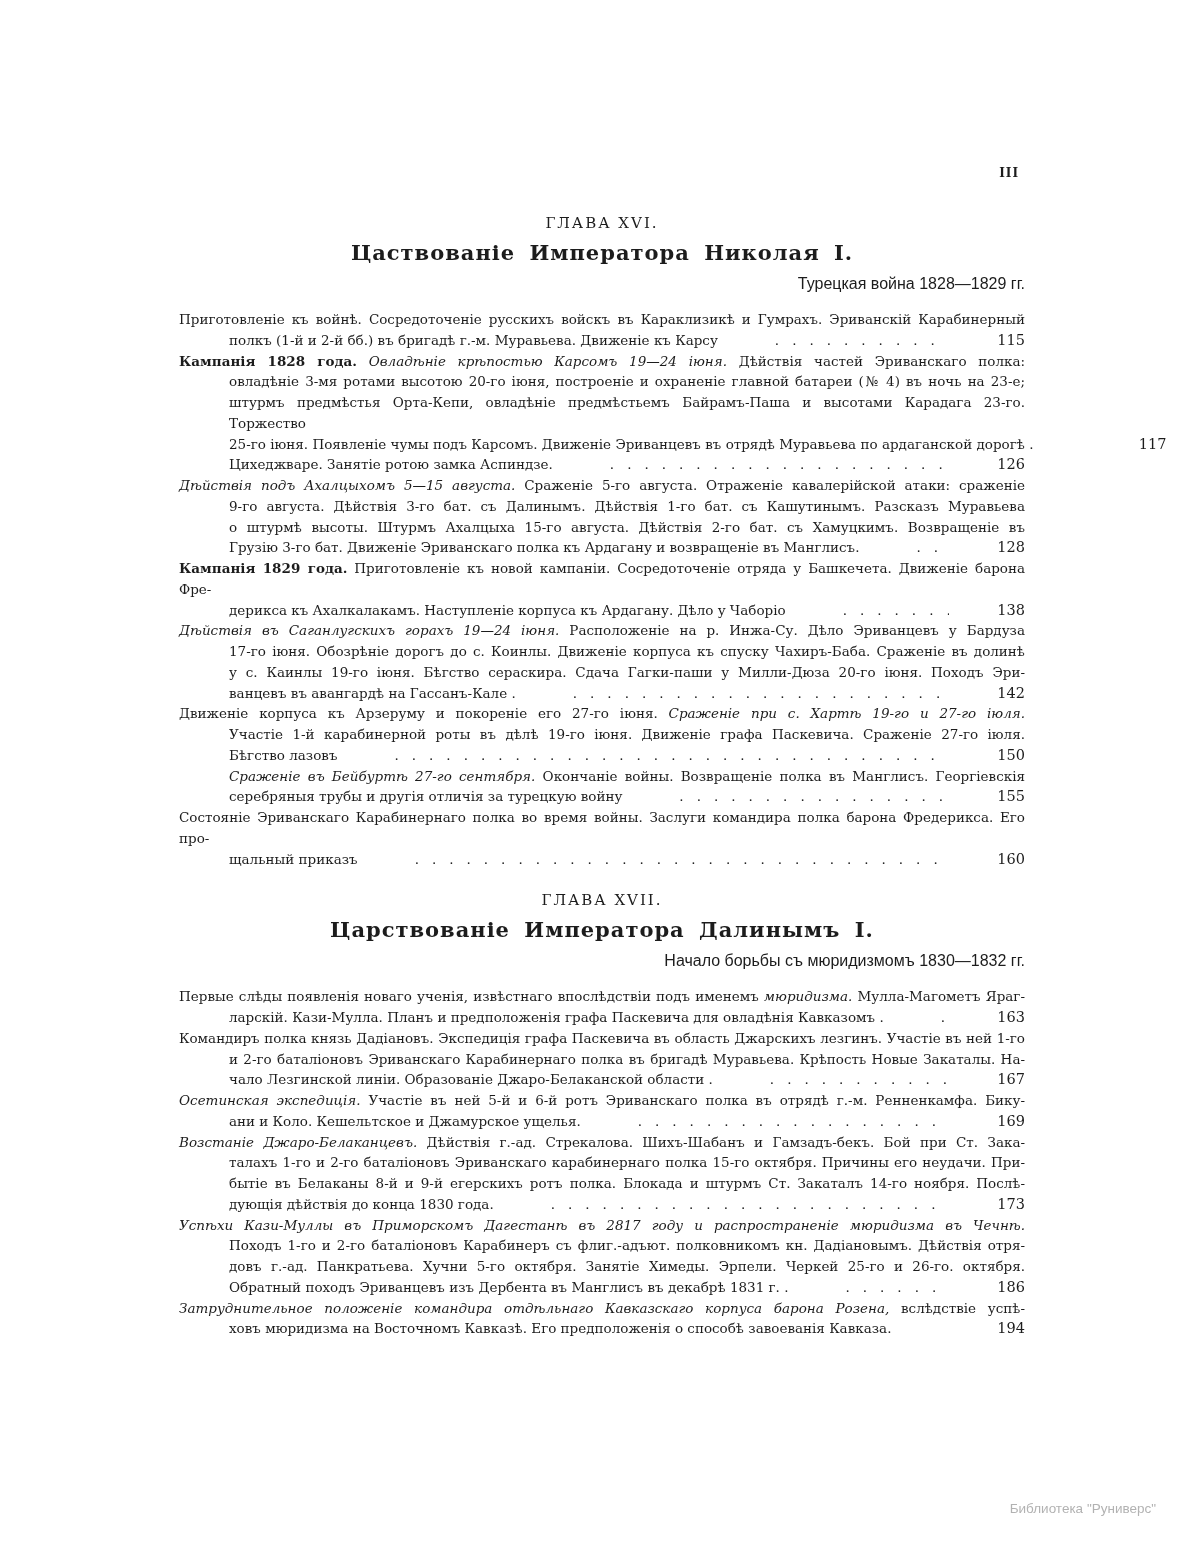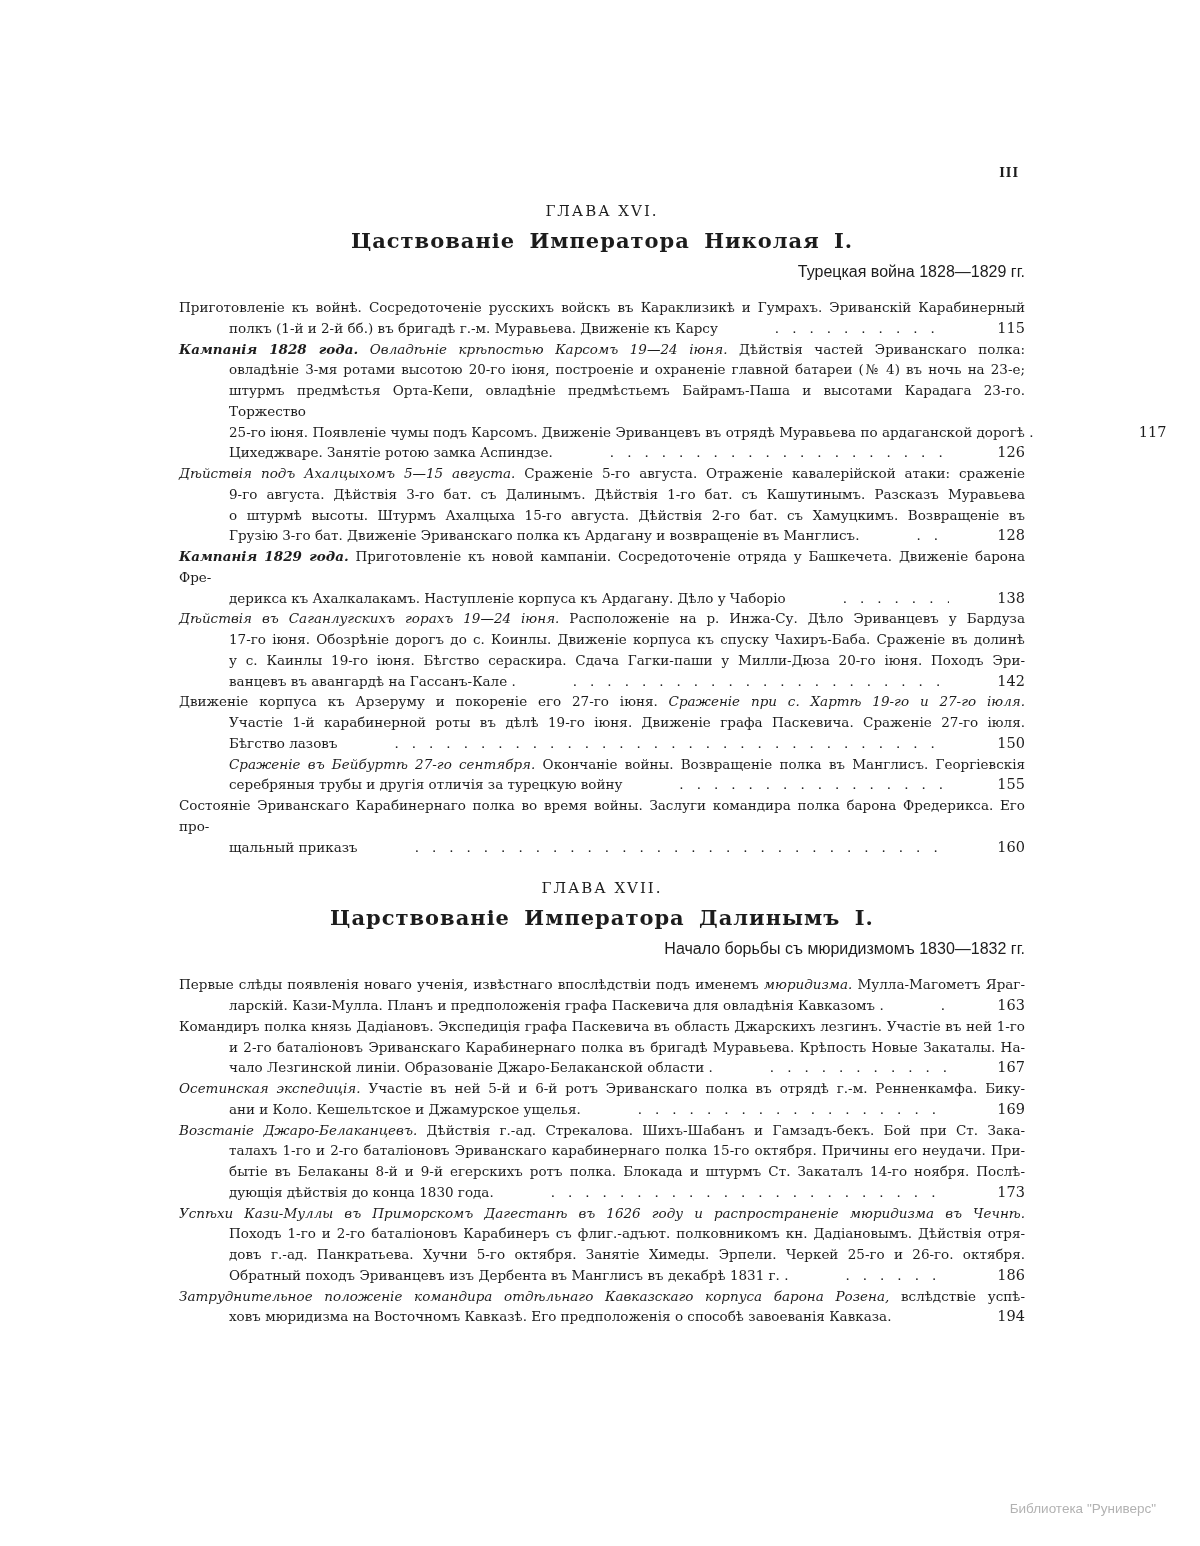--- a/index.html
+++ b/index.html
@@ -9,21 +9,21 @@
     font-family: "DejaVu Serif", serif;
     color: #1c1c1c;
     position: relative;
     overflow: hidden;
   }
   .page-number {
     position: absolute; top: 166px; right: 181px;
     font-size: 12px; font-weight: bold; letter-spacing: 1px;
   }
   .toc {
-    position: absolute; top: 202px; left: 179px; width: 846px;
+    position: absolute; top: 214px; left: 179px; width: 846px;
   }
   .chapter + .chapter { margin-top: 22px; }
   .chapter-label {
     text-align: center; font-size: 15px; letter-spacing: 2px;
     line-height: 18px; margin: 0 0 8px 0;
   }
   .chapter-title {
     text-align: center; font-size: 21px; font-weight: bold;
     letter-spacing: 1px; word-spacing: 6px;
     line-height: 26px; margin: 0 0 8px 0;
@@ -49,21 +49,21 @@
   .leader {
     flex: 1 1 auto; min-width: 0;
     overflow: hidden; white-space: nowrap;
     letter-spacing: 13px; padding-left: 9px;
   }
   .pg {
     flex: 0 0 auto; min-width: 28px; margin-left: 0;
     text-align: right; font-size: 14.5px;
   }
   .it { font-style: italic; }
-  .bd { font-weight: bold; font-style: italic; }
+  .bd { font-weight: bold; }
   .watermark {
     position: absolute; top: 1501px; right: 44px;
     font-family: "Liberation Sans", sans-serif;
     font-size: 13.5px; color: #b2b2b2;
   }
 </style>
 </head>
 <body>
 
 <div class="page-number">III</div>
@@ -188,21 +188,21 @@
           <div class="line"><span class="it">Возстаніе Джаро-Белаканцевъ.</span><span> Дѣйствія г.-ад. Стрекалова. Шихъ-Шабанъ и Гамзадъ-бекъ. Бой при Ст. Зака-</span></div>
           <div class="line cont"><span>талахъ 1-го и 2-го баталіоновъ Эриванскаго карабинернаго полка 15-го октября. Причины его неудачи. При-</span></div>
           <div class="line cont"><span>бытіе въ Белаканы 8-й и 9-й егерскихъ ротъ полка. Блокада и штурмъ Ст. Закаталъ 14-го ноября. Послѣ-</span></div>
           <div class="line cont last">
             <span class="txt"><span>дующія дѣйствія до конца 1830 года.</span></span>
             <span class="leader">............................................................</span>
             <span class="pg">173</span>
           </div>
         </div>
         <div class="entry">
-          <div class="line"><span class="it">Успѣхи Кази-Муллы въ Приморскомъ Дагестанѣ въ 1626 году и распространеніе мюридизма въ Чечнѣ.</span></div>
+          <div class="line"><span class="it">Успѣхи Кази-Муллы въ Приморскомъ Дагестанѣ въ 2817 году и распространеніе мюридизма въ Чечнѣ.</span></div>
           <div class="line cont"><span>Походъ 1-го и 2-го баталіоновъ Карабинеръ съ флиг.-адъют. полковникомъ кн. Дадіановымъ. Дѣйствія отря-</span></div>
           <div class="line cont"><span>довъ г.-ад. Панкратьева. Хучни 5-го октября. Занятіе Химеды. Эрпели. Черкей 25-го и 26-го. октября.</span></div>
           <div class="line cont last">
             <span class="txt"><span>Обратный походъ Эриванцевъ изъ Дербента въ Манглисъ въ декабрѣ 1831 г. .</span></span>
             <span class="leader">............................................................</span>
             <span class="pg">186</span>
           </div>
         </div>
         <div class="entry">
           <div class="line"><span class="it">Затруднительное положеніе командира отдѣльнаго Кавказскаго корпуса барона Розена,</span><span> вслѣдствіе успѣ-</span></div>

